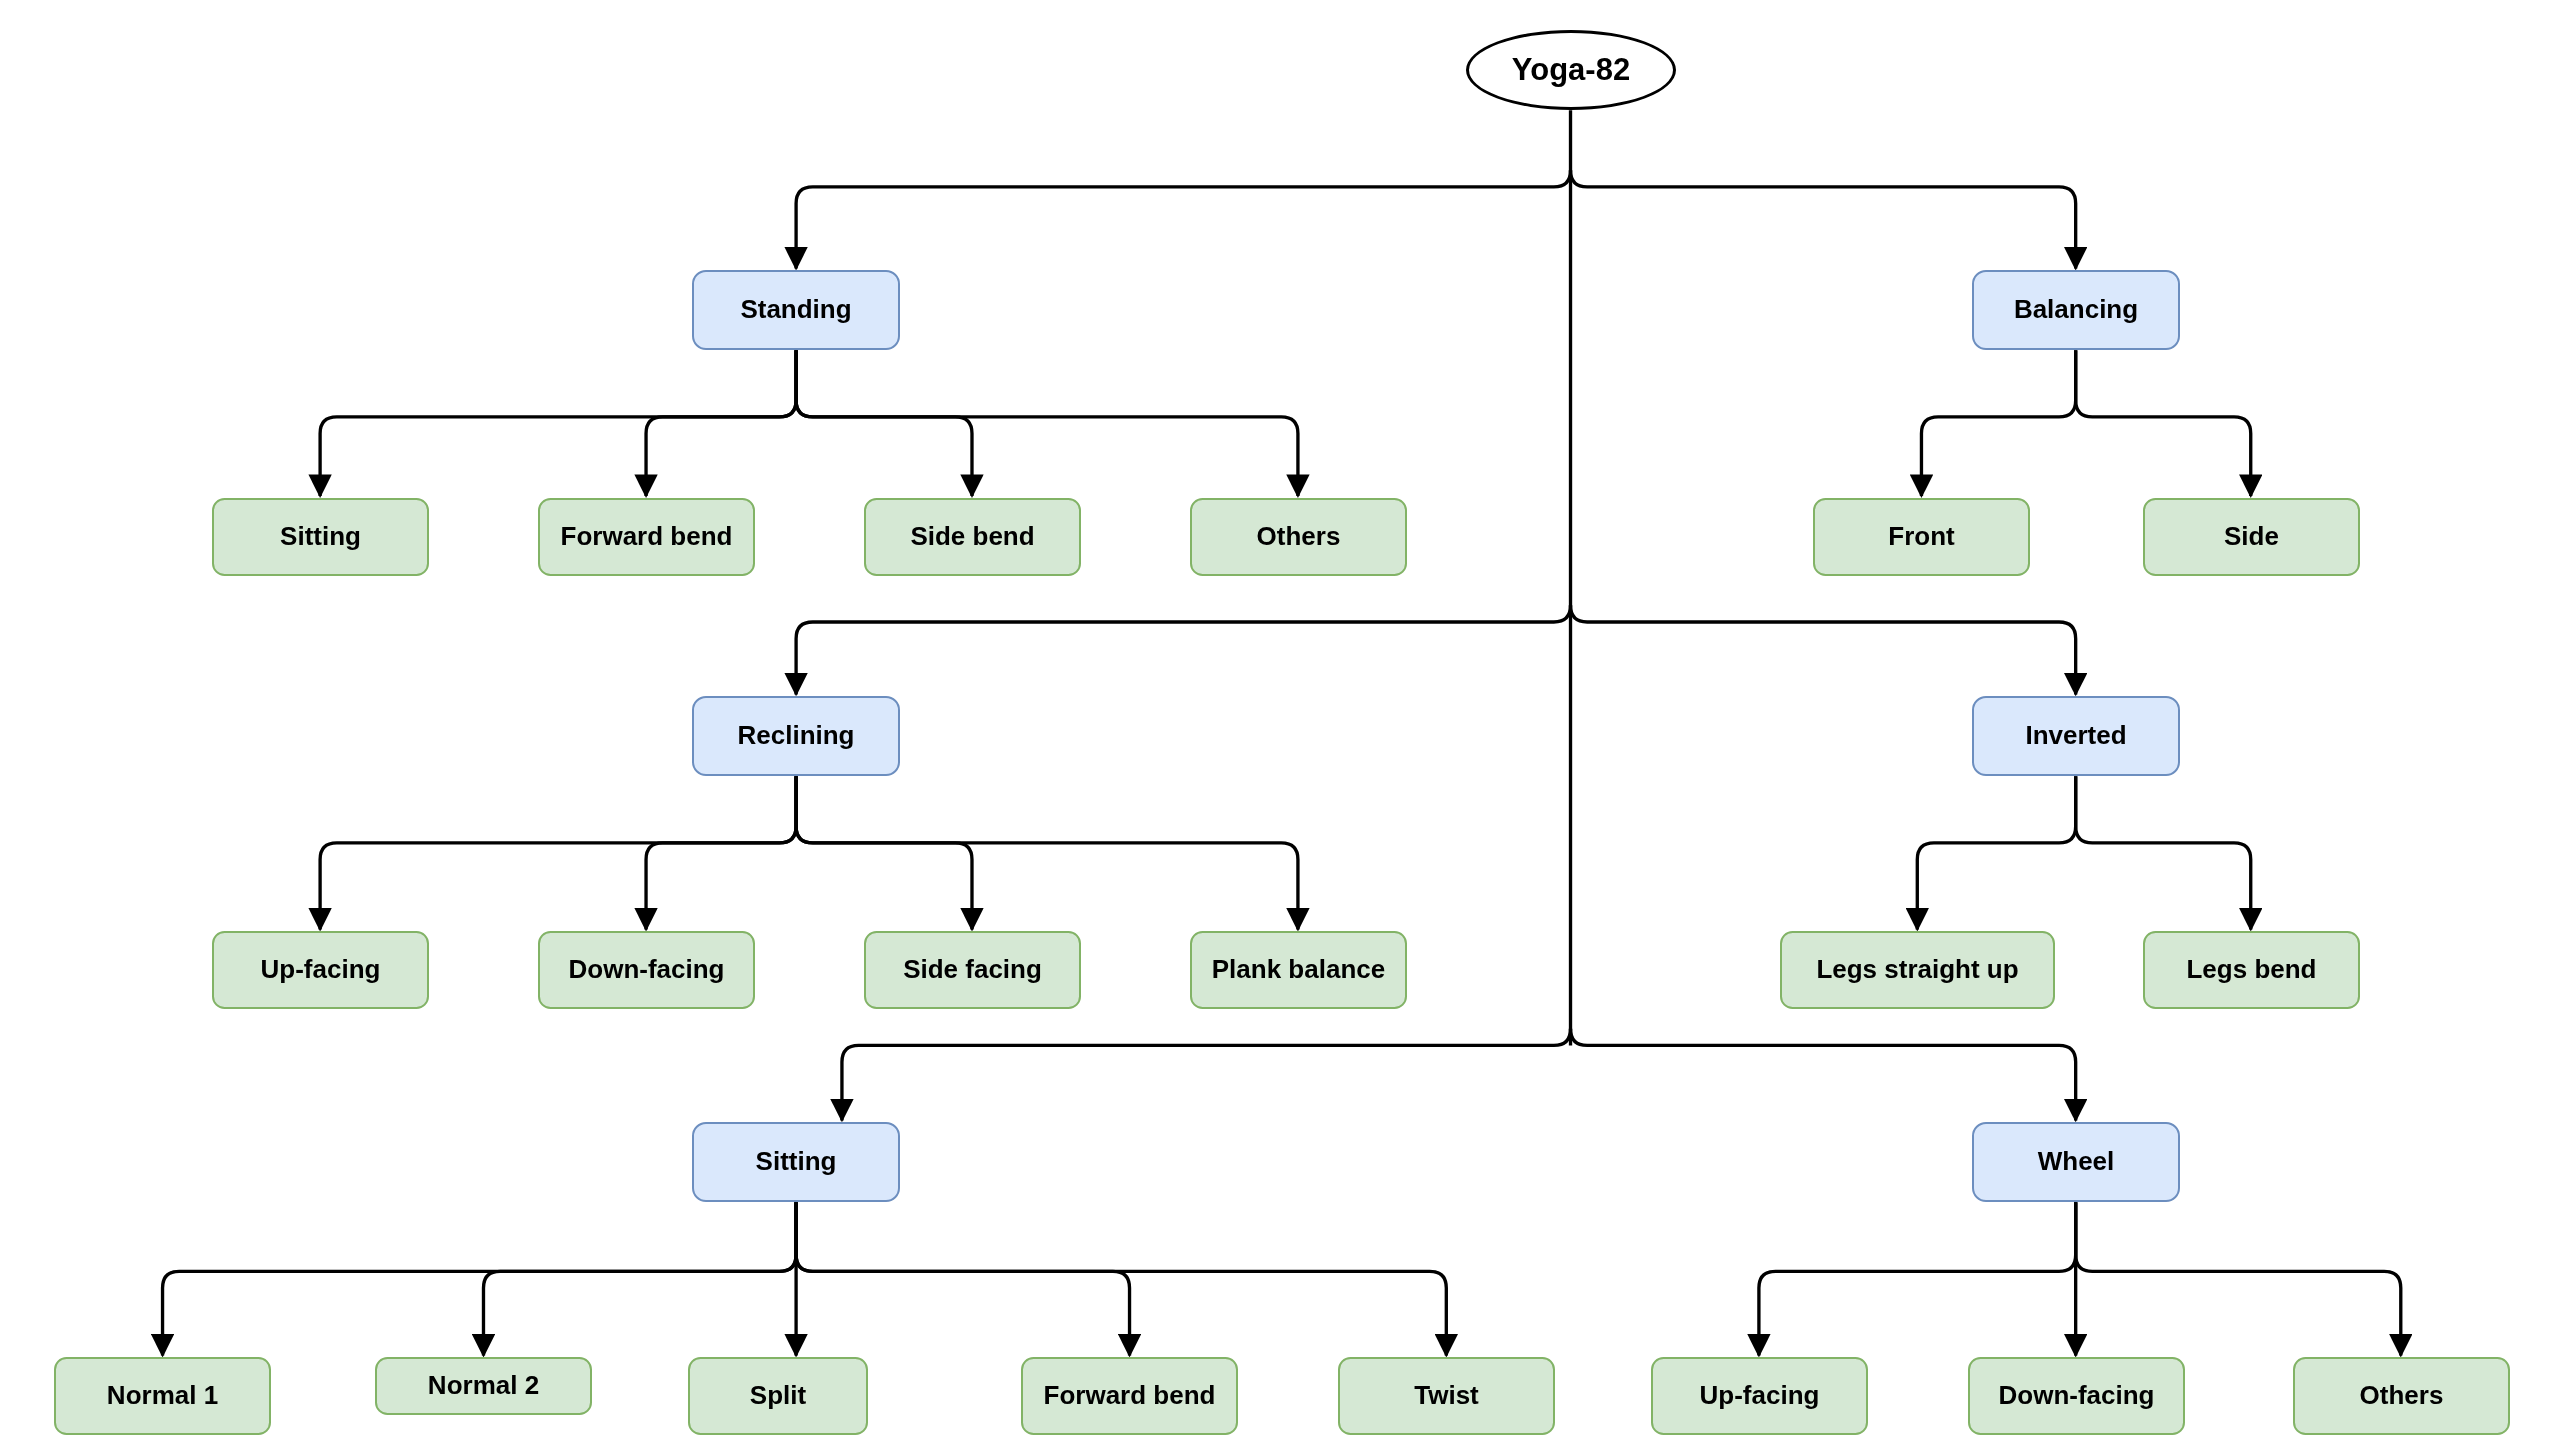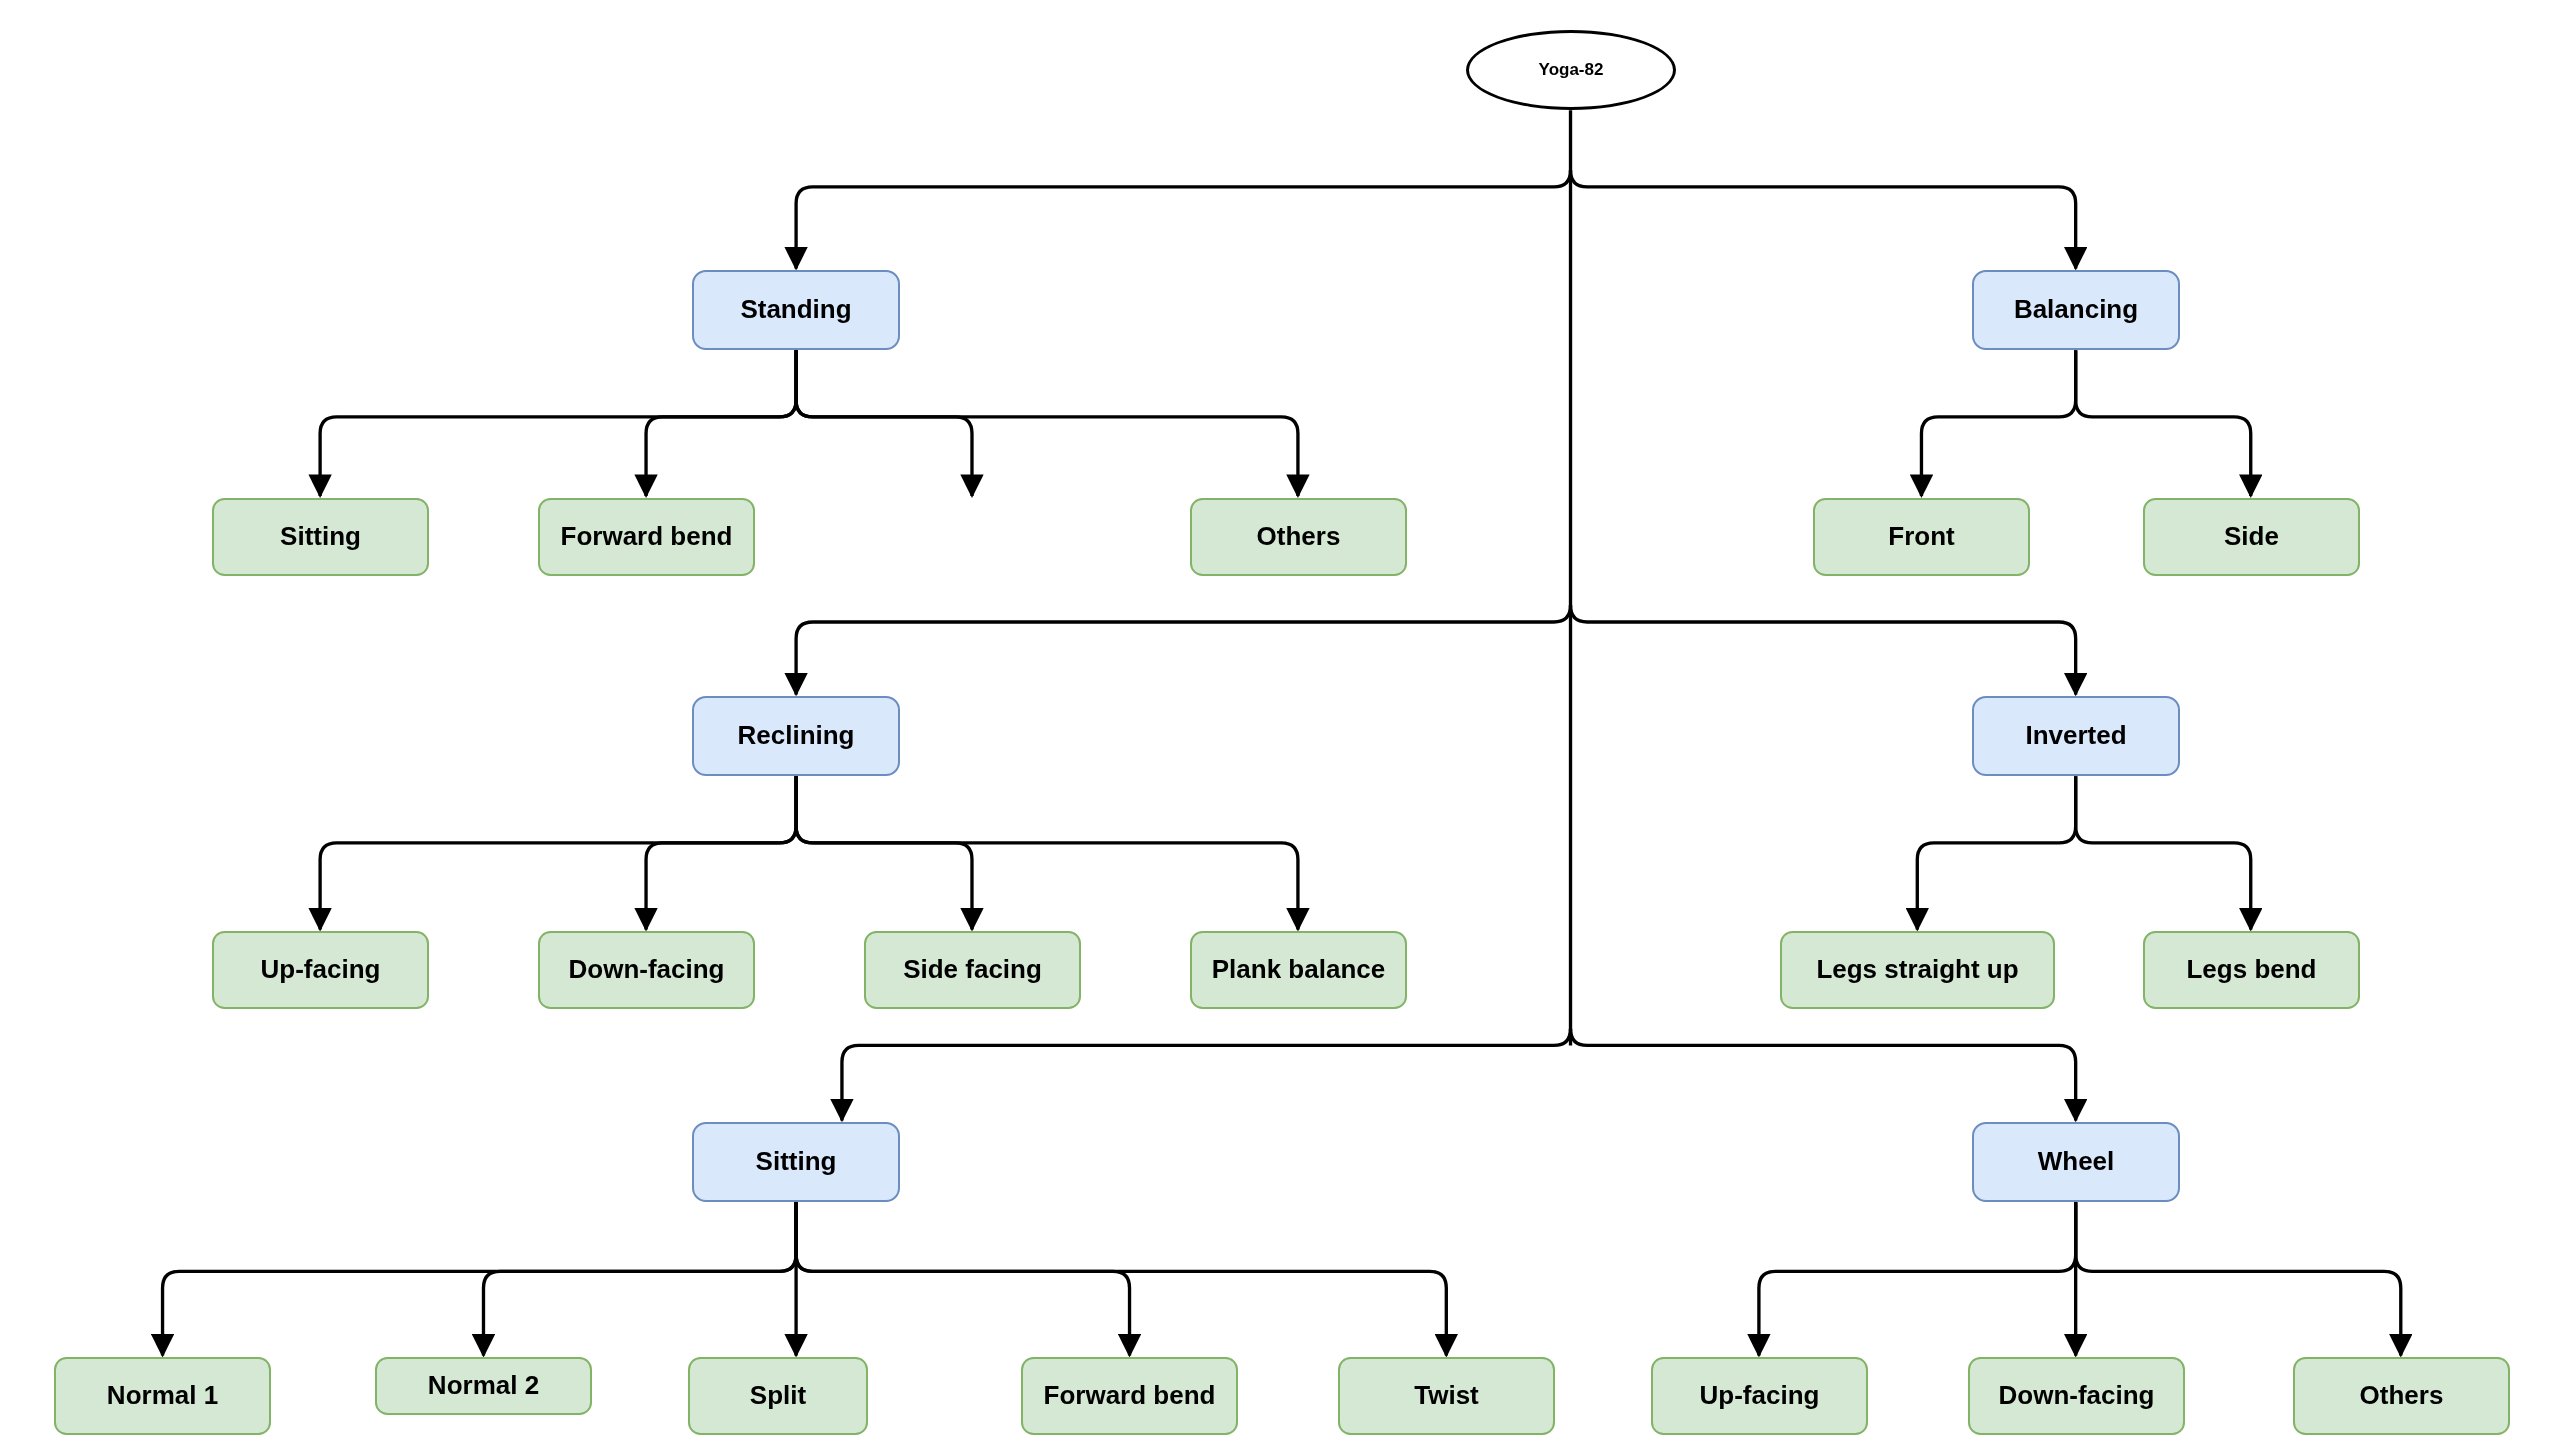--- a/index.html
+++ b/index.html
@@ -20,21 +20,21 @@
   }
   .node.leaf{
     background:var(--leaf-fill,#d5e8d4);
     border:2.9px solid var(--leaf-border,#82b366);
     border-radius:12.5px;
   }
   .node.root{
     background:var(--root-fill,#ffffff);
     border:3.3px solid var(--root-border,#000);
     border-radius:50%;
-    font-size:17px;
+    font-size:31px;
   }
   path.edge{fill:none;stroke:var(--line-color,#000);stroke-width:4px;}
 </style>
 </head>
 <body>
 
 <div id="stage">
   <svg id="wires" viewBox="0 0 3059 1744" xmlns="http://www.w3.org/2000/svg">
     <defs>
       <marker id="arrowhead" viewBox="0 0 10 10" refX="9.2" refY="5" markerWidth="8" markerHeight="7" orient="auto" markerUnits="strokeWidth">
@@ -68,20 +68,21 @@
         <path d="M 955 1442 V 1505 Q 955 1525 975 1525 H 1715 Q 1735 1525 1735 1545 V 1626" class="edge" marker-end="url(#arrowhead)"></path>
         <path d="M 2490 1442 V 1505 Q 2490 1525 2470 1525 H 2130 Q 2110 1525 2110 1545 V 1626" class="edge" marker-end="url(#arrowhead)"></path>
         <path d="M 2490 1442 V 1626" class="edge" marker-end="url(#arrowhead)"></path>
         <path d="M 2490 1442 V 1505 Q 2490 1525 2510 1525 H 2860 Q 2880 1525 2880 1545 V 1626" class="edge" marker-end="url(#arrowhead)"></path>
       </g>
   </svg>
 <div class="node root" style="left: 1466px; top: 30px; width: 210px; height: 80px;">Yoga-82</div>
     <div class="node category" style="left: 692px; top: 270px; width: 208px; height: 80px;">Standing</div>
     <div class="node leaf" style="left: 212px; top: 498px; width: 217px; height: 78px;">Sitting</div>
     <div class="node leaf" style="left: 538px; top: 498px; width: 217px; height: 78px;">Forward bend</div>
+    <div class="node leaf" style="left: 864px; top: 498px; width: 217px; height: 78px;">Side bend</div>
     <div class="node leaf" style="left: 1190px; top: 498px; width: 217px; height: 78px;">Others</div>
     <div class="node category" style="left: 1972px; top: 270px; width: 208px; height: 80px;">Balancing</div>
     <div class="node leaf" style="left: 1813px; top: 498px; width: 217px; height: 78px;">Front</div>
     <div class="node leaf" style="left: 2143px; top: 498px; width: 217px; height: 78px;">Side</div>
     <div class="node category" style="left: 692px; top: 696px; width: 208px; height: 80px;">Reclining</div>
     <div class="node leaf" style="left: 212px; top: 931px; width: 217px; height: 78px;">Up-facing</div>
     <div class="node leaf" style="left: 538px; top: 931px; width: 217px; height: 78px;">Down-facing</div>
     <div class="node leaf" style="left: 864px; top: 931px; width: 217px; height: 78px;">Side facing</div>
     <div class="node leaf" style="left: 1190px; top: 931px; width: 217px; height: 78px;">Plank balance</div>
     <div class="node category" style="left: 1972px; top: 696px; width: 208px; height: 80px;">Inverted</div>

